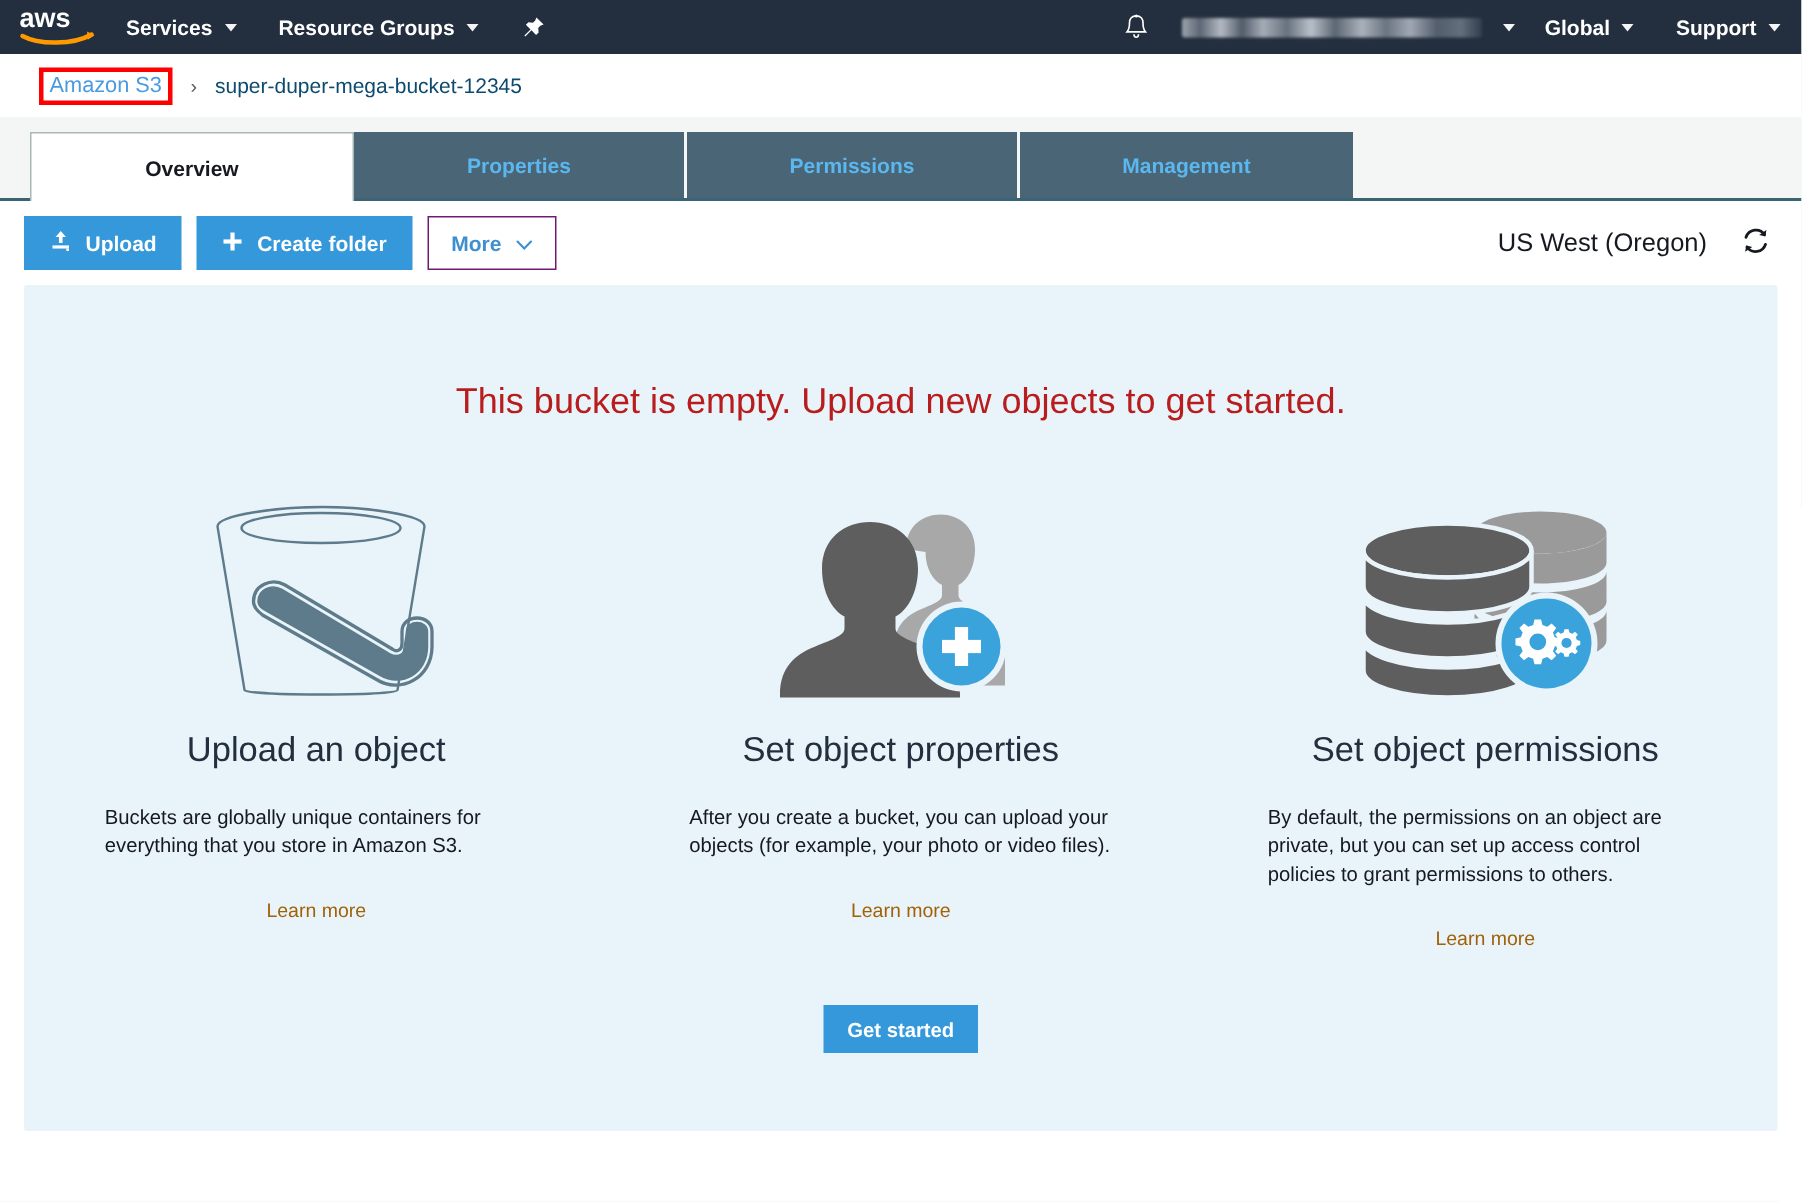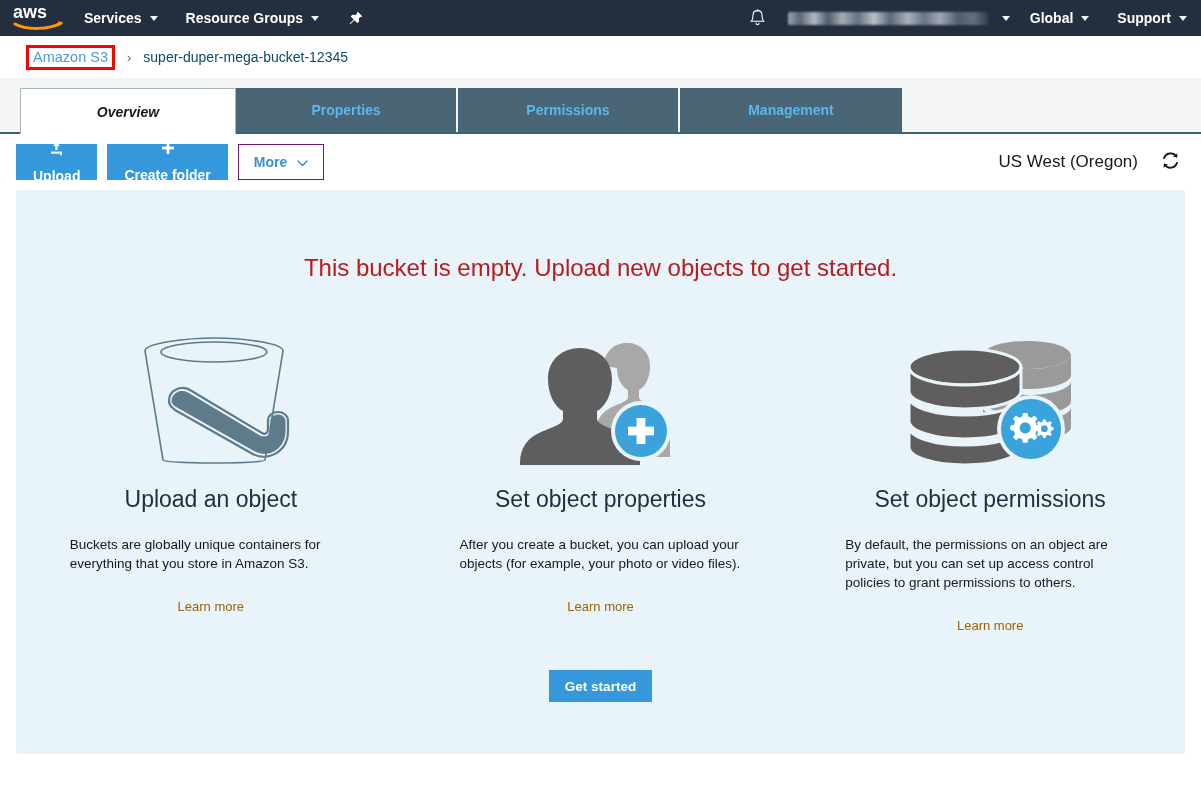--- a/index.html
+++ b/index.html
@@ -153,21 +153,20 @@
   .tab.active {
     background: #ffffff;
     color: #16191f;
     width: 216px;
     height: 46px;
     border: 1px solid #aab7b8;
     border-bottom: none;
     position: relative;
     z-index: 3;
     margin-bottom: -2px;
-    font-style: italic;
   }
 
   
   .toolbar {
     height: 56px;
     background: #ffffff;
     display: flex;
     align-items: center;
     padding: 0 20px 0 16px;
     box-sizing: border-box;
@@ -182,21 +181,20 @@
     align-items: center;
     justify-content: center;
     gap: 9px;
     box-sizing: border-box;
   }
   .btn-primary {
     background: #3498db;
     color: #ffffff;
     height: 36px;
     padding: 0 17px;
-    flex-direction: column;
   }
   .btn-outline {
     background: #ffffff;
     color: #3d8fd0;
     border: 1px solid #701a75;
     height: 36px;
     padding: 0 15px;
     gap: 10px;
   }
   .btn-gap { width: 10px; }

